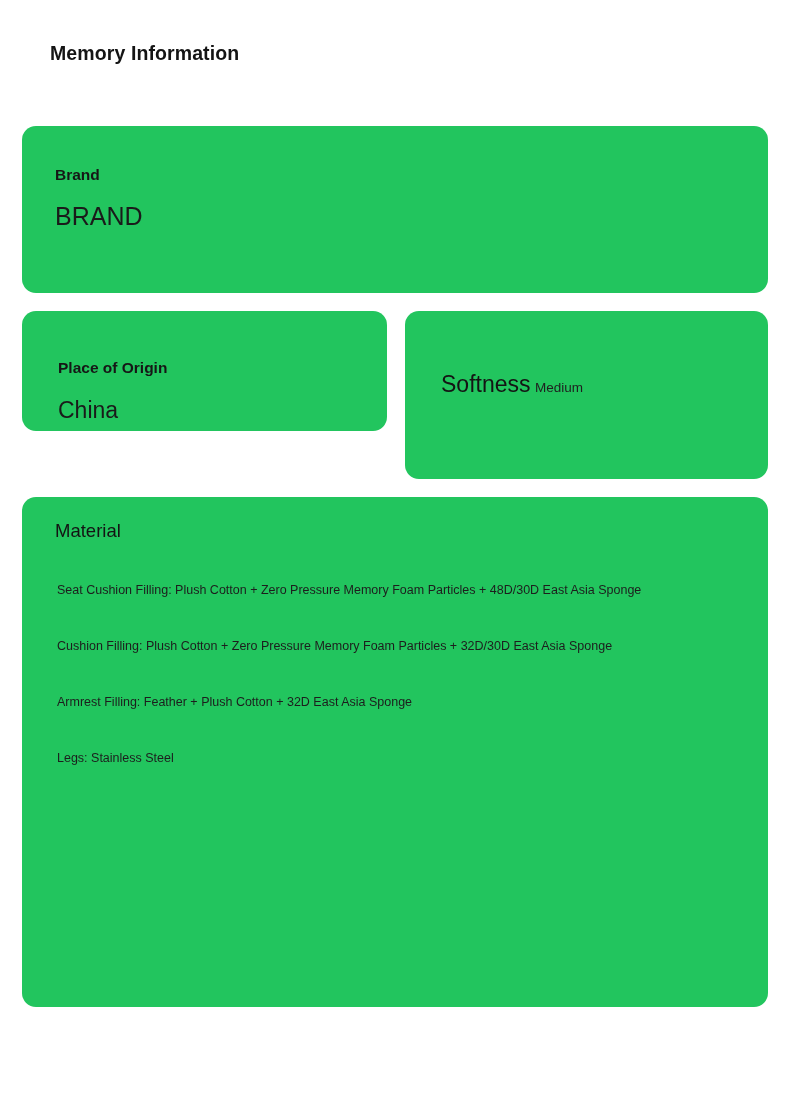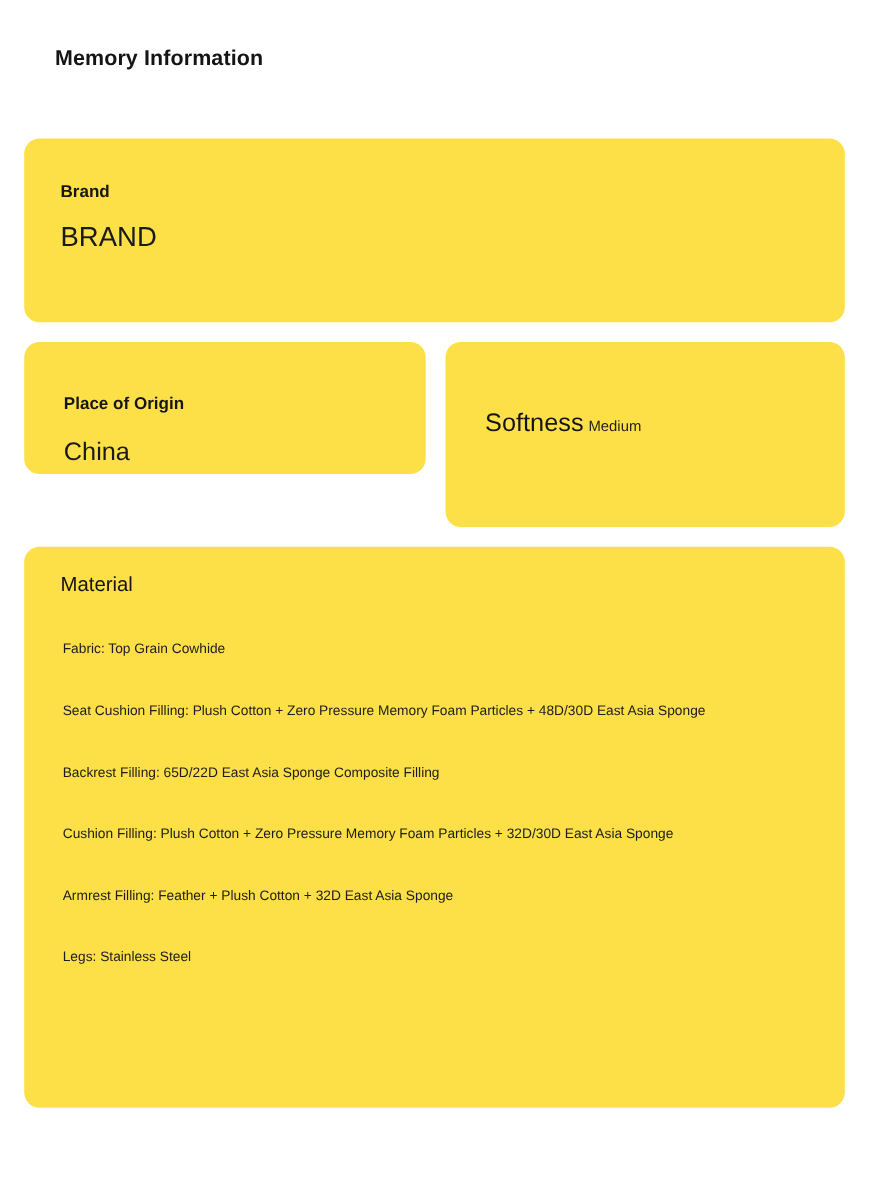--- a/index.html
+++ b/index.html
@@ -41,21 +41,21 @@
     font-size: 37px;
     font-weight: 400;
     letter-spacing: 0.4px;
     color: #141414;
     margin: 16px 0 0 0;
     line-height: 1.05;
   }
 
   
   .card {
-    background: #fde047;
+    background: #22c55e;
     border-radius: 14px;
     box-sizing: border-box;
   }
   .card-brand {
     margin-top: 61px;
     height: 167px;
     padding: 40px 0 0 33px;
   }
   .label {
     font-size: 15.5px;
@@ -161,22 +161,20 @@
     </div>
     <div class="card card-softness">
       <div class="label-softness">Softness</div>
       <div class="value-softness">Medium</div>
     </div>
   </div>
 
   <div class="card card-material">
     <div class="label-material">Material</div>
     <ul class="material-list">
-      <li>Fabric: Top Grain Cowhide</li>
       <li>Seat Cushion Filling: Plush Cotton + Zero Pressure Memory Foam Particles + 48D/30D East Asia Sponge</li>
-      <li>Backrest Filling: 65D/22D East Asia Sponge Composite Filling</li>
       <li>Cushion Filling: Plush Cotton + Zero Pressure Memory Foam Particles + 32D/30D East Asia Sponge</li>
       <li>Armrest Filling: Feather + Plush Cotton + 32D East Asia Sponge</li>
       <li>Legs: Stainless Steel</li>
     </ul>
   </div>
 
 </div>
 
 </body></html>

